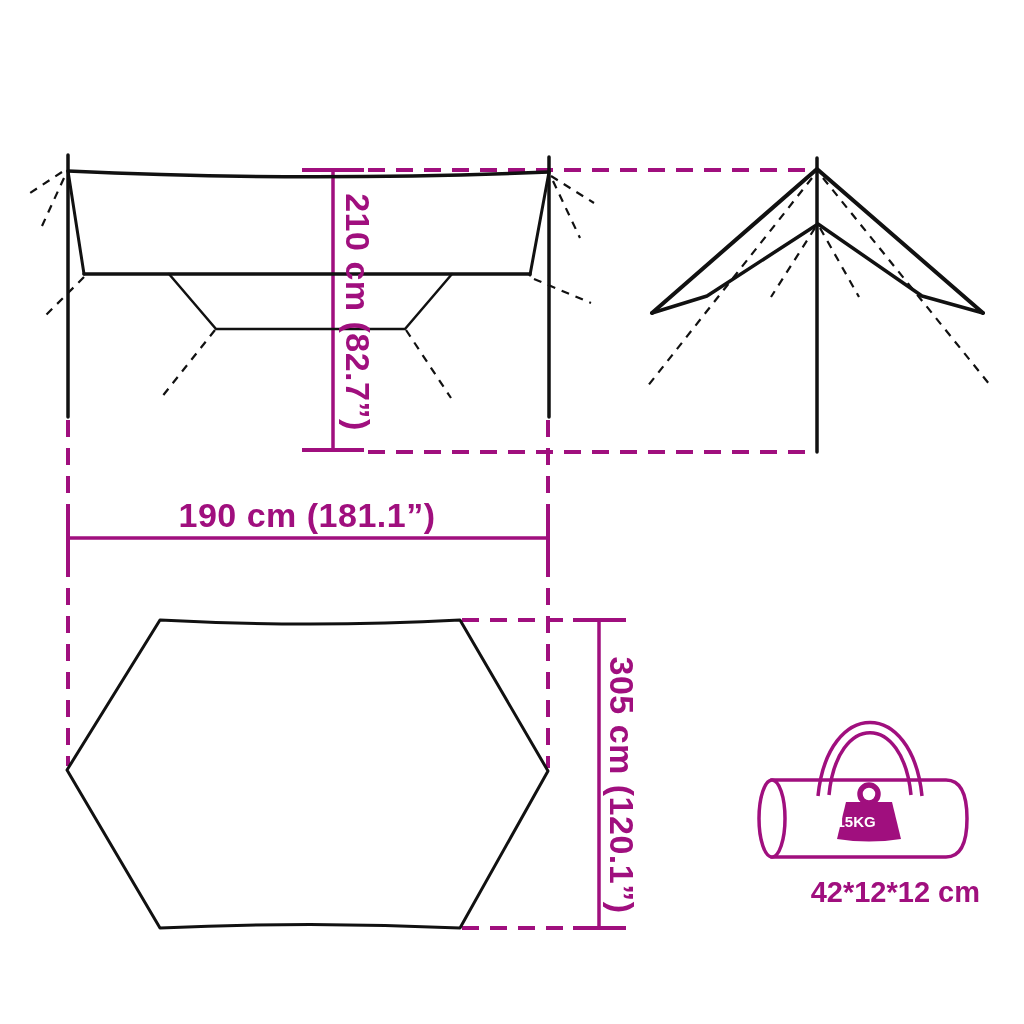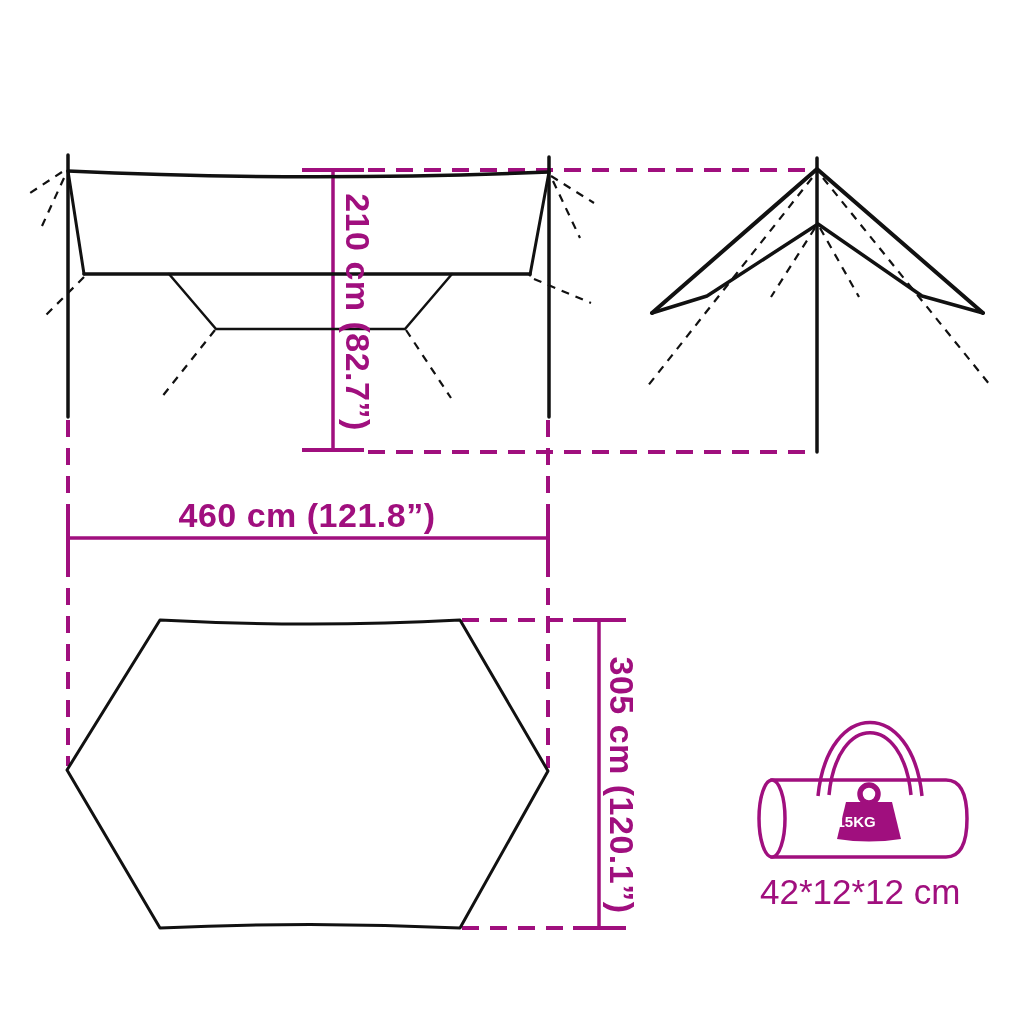--- a/index.html
+++ b/index.html
@@ -15,22 +15,22 @@
   .md { stroke:var(--accent); fill:none; stroke-width:4; stroke-dasharray:17 11; stroke-linecap:butt; }
   .mf { fill:var(--accent); stroke:none; }
   .wf { fill:#ffffff; stroke:var(--accent); }
 
   .dim-label {
     position:absolute; color:var(--accent); font-weight:bold;
     font-size:34px; text-align:center; white-space:nowrap; letter-spacing:0.5px;
   }
   .rot90 { transform:rotate(90deg); transform-origin:center; }
   .bag-size-label {
-    position:absolute; color:var(--accent); font-weight:normal;
-    font-size:35px; text-align:left; white-space:nowrap;
+    position:absolute; color:var(--accent); font-weight:bold;
+    font-size:29px; text-align:right; white-space:nowrap;
   }
   .weight-label {
     position:absolute; color:var(--on-accent); font-weight:bold;
     font-size:15px; text-align:left; white-space:nowrap; line-height:20px;
   }
 </style>
 </head>
 <body style="background: rgb(255, 255, 255);">
 
 <div class="canvas">
@@ -96,21 +96,21 @@
       <ellipse class="wf" stroke-width="3.5" cx="772" cy="818.5" rx="13" ry="38.5"></ellipse>
       <path class="m" stroke-width="3.5" d="M818,796 C828,698 912,698 922,796"></path>
       <path class="m" stroke-width="3.5" d="M829,795 C837,712 903,712 911,795"></path>
       <circle class="m" stroke-width="5.5" cx="869" cy="794" r="9"></circle>
       <path class="mf" d="M846,802 H892 L901,839 Q869,844 837,839 Z"></path>
     </g>
   </svg>
 
   <div class="dim-label rot90" style="left:228px; top:290px; width:260px; height:44px; line-height:44px;">210 cm (82.7”)</div>
 
-  <div class="dim-label" style="left:147px; top:494px; width:320px; height:42px; line-height:42px;">460 cm (121.8”)</div>
+  <div class="dim-label" style="left:147px; top:494px; width:320px; height:42px; line-height:42px;">190 cm (181.1”)</div>
 
   <div class="dim-label rot90" style="left:477px; top:763px; width:290px; height:44px; line-height:44px;">305 cm (120.1”)</div>
 
   <div class="weight-label" style="left:824px; top:812px; width:90px; height:20px;">4.15KG</div>
 
   <div class="bag-size-label" style="left:760px; top:876px; width:220px; height:32px; line-height:32px;">42*12*12 cm</div>
 
 </div>
 
 </body></html>

